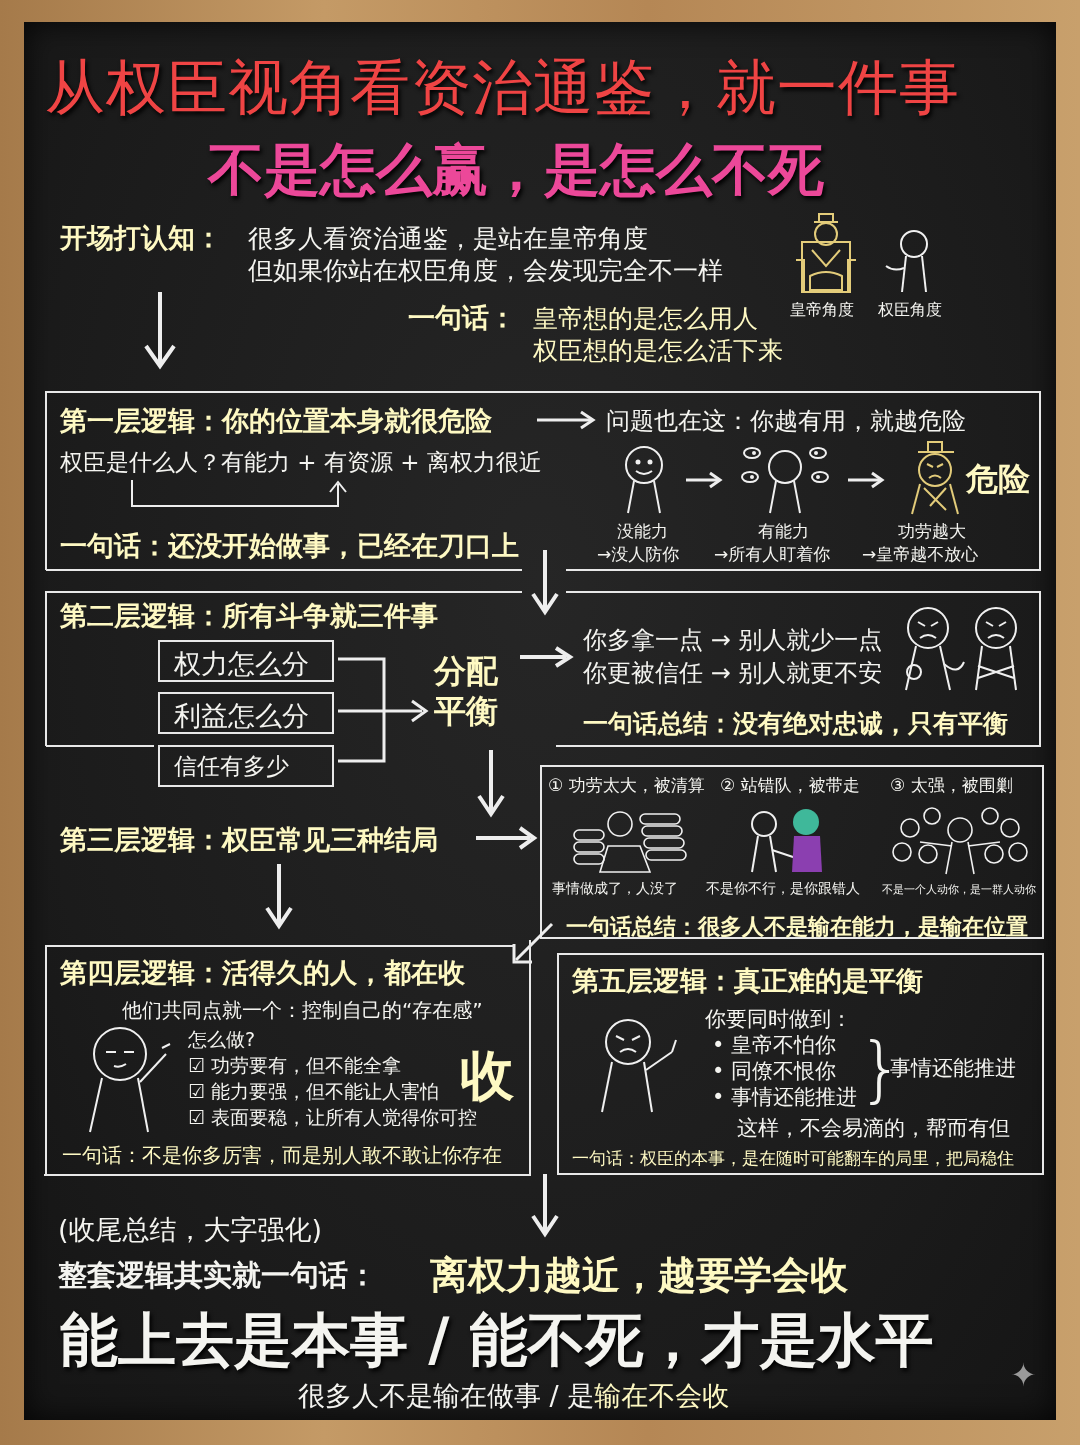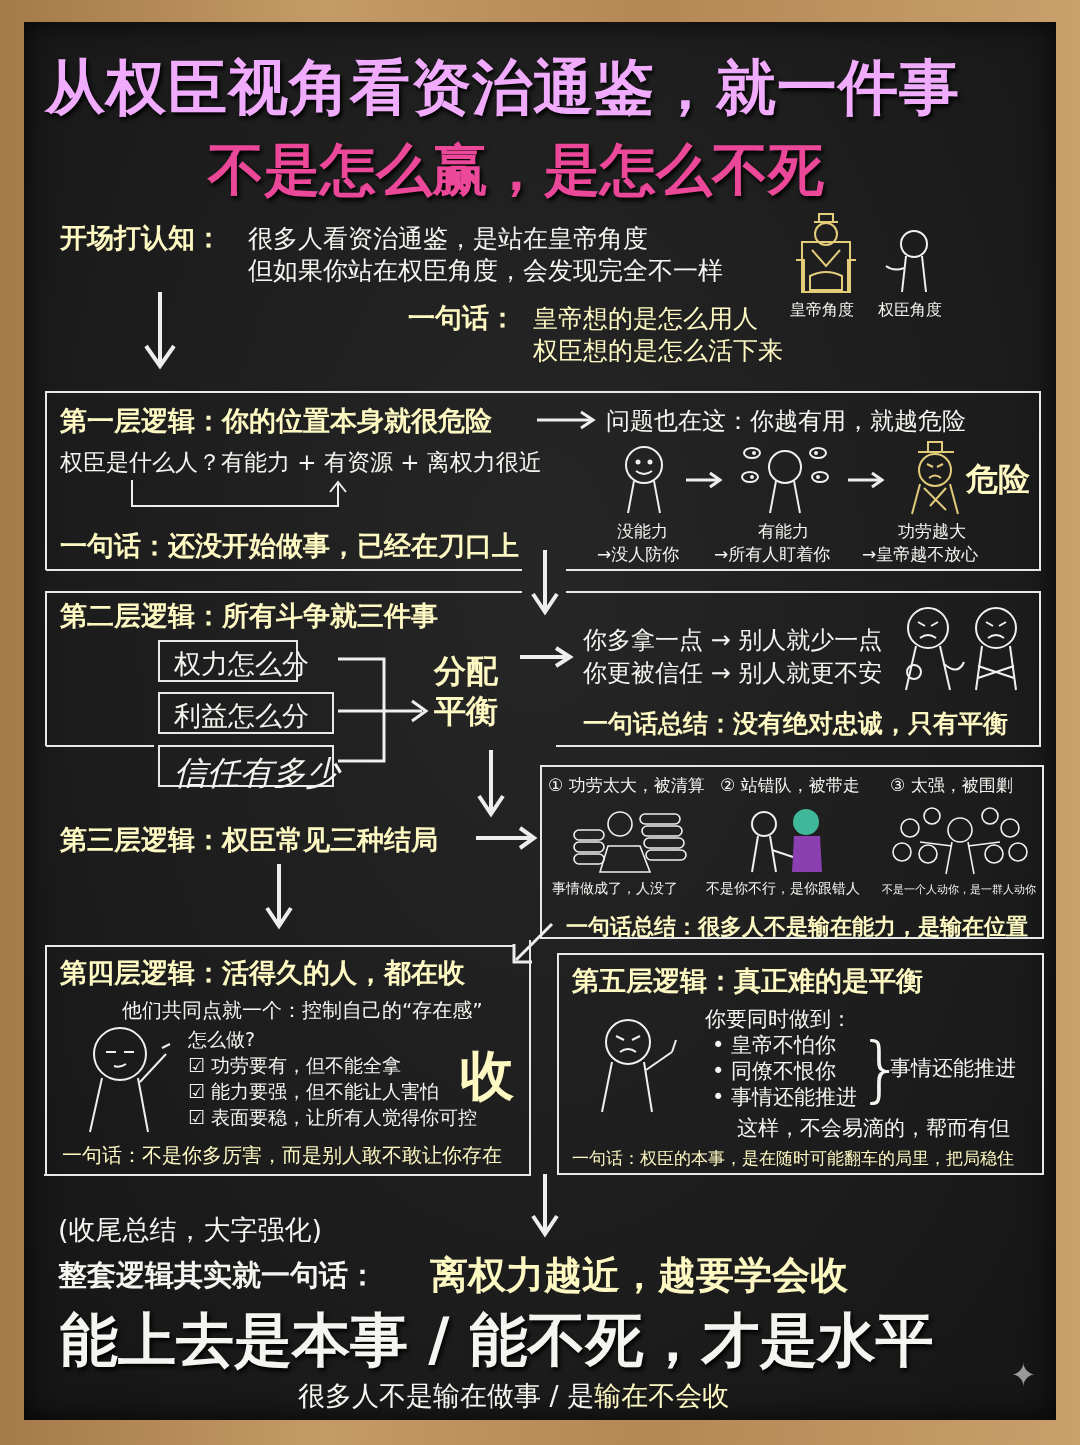--- a/index.html
+++ b/index.html
@@ -11,21 +11,21 @@
   }
   .board {
     position: absolute; left: 24px; top: 22px; width: 1032px; height: 1398px;
     background: radial-gradient(ellipse at 50% 40%, #262626 0%, #1b1b1b 70%, #151515 100%);
     box-shadow: inset 0 0 30px rgba(0,0,0,0.8);
   }
   .abs { position: absolute; }
   .w { color: #f4f4f0; }
   .y { color: #fef9c3; }
   .bold { font-weight: bold; }
-  .title1 { left: 45px; top: 48px; font-size: 60px; font-weight: bold; color: #f0abfc; letter-spacing: 1px; white-space: nowrap; text-shadow: 2px 3px 4px #000; }
+  .title1 { left: 45px; top: 48px; font-size: 60px; font-weight: normal; color: #ef4444; letter-spacing: 1px; white-space: nowrap; text-shadow: 2px 3px 4px #000; }
   .title2 { left: 208px; top: 133px; font-size: 56px; font-weight: bold; color: #ec4899; white-space: nowrap; text-shadow: 2px 3px 4px #000; }
   .t { white-space: nowrap; }
   .box { position: absolute; border: 2px solid #e8e8e8; }
   .arrow-svg { position: absolute; overflow: visible; }
   .fig { position: absolute; overflow: visible; }
 </style>
 </head>
 <body>
 
 <div class="frame"></div>
@@ -149,28 +149,28 @@
   <line x1="17" y1="2" x2="17" y2="62" stroke="#eee" stroke-width="4"></line>
     <path d="M5 46 L17 64 L29 46" stroke="#eee" stroke-width="4" fill="none"></path>
 </svg>
 
 <svg class="arrow-svg" style="left:44px;top:590px;" width="1000" height="160">
   <path d="M2 156 L2 2 L478 2" stroke="#e8e8e8" stroke-width="2" fill="none"></path>
   <path d="M2 156 L110 156" stroke="#e8e8e8" stroke-width="2" fill="none"></path>
   <path d="M522 2 L996 2 L996 156 L512 156" stroke="#e8e8e8" stroke-width="2" fill="none"></path>
 </svg>
 <div class="abs t y bold" style="left:60px;top:598px;font-size:27px;">第二层逻辑：所有斗争就三件事</div>
-<div class="box" style="left:158px;top:640px;width:140px;height:42px;">
+<div class="box" style="left:158px;top:640px;width:176px;height:42px;">
   <div class="t w" style="position:absolute;left:14px;top:4px;font-size:27px;">权力怎么分</div>
 </div>
 <div class="box" style="left:158px;top:692px;width:176px;height:42px;">
   <div class="t w" style="position:absolute;left:14px;top:4px;font-size:27px;">利益怎么分</div>
 </div>
 <div class="box" style="left:158px;top:745px;width:176px;height:42px;">
-  <div class="t w" style="position:absolute;left:14px;top:4px;font-size:33px;font-style:italic;">信任有多少</div>
+  <div class="t w" style="position:absolute;left:14px;top:4px;font-size:23px;">信任有多少</div>
 </div>
 <svg class="arrow-svg" style="left:336px;top:655px;" width="96" height="120">
   <path d="M2 4 L48 4 L48 106 L2 106" stroke="#eee" stroke-width="3" fill="none"></path>
   <line x1="2" y1="56" x2="86" y2="56" stroke="#eee" stroke-width="3"></line>
     <path d="M76 46 L90 56 L76 66" stroke="#eee" stroke-width="3" fill="none"></path>
 </svg>
 <div class="abs t y bold" style="left:434px;top:650px;font-size:32px;">分配</div>
 <div class="abs t y bold" style="left:434px;top:690px;font-size:32px;">平衡</div>
 <svg class="arrow-svg" style="left:518px;top:644px;" width="56" height="26">
     <line x1="2" y1="13" x2="48" y2="13" stroke="#eee" stroke-width="4"></line>

